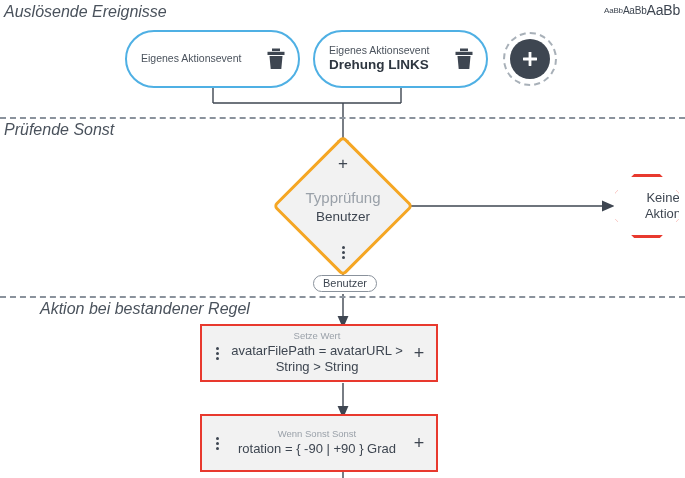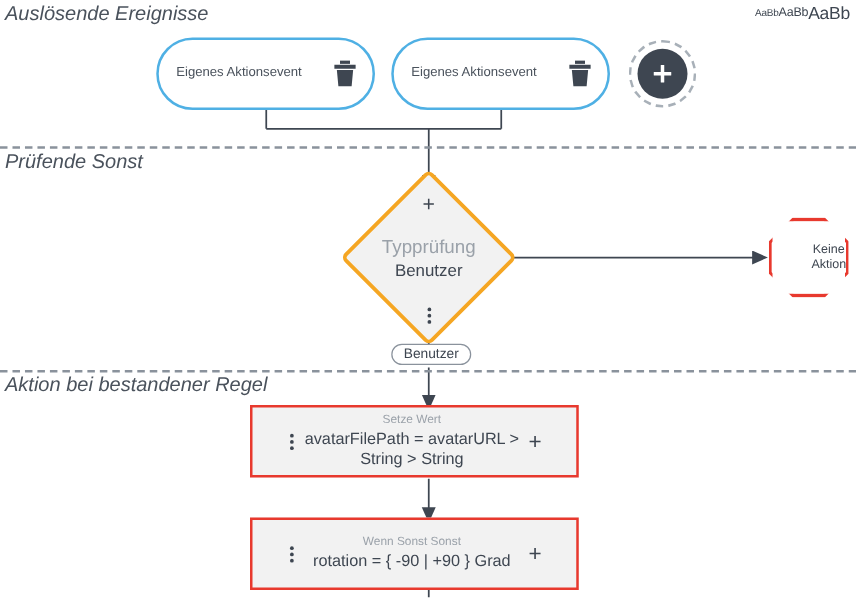--- a/index.html
+++ b/index.html
@@ -121,32 +121,32 @@
     background:#ffffff;
     border:3px solid #e8392e;
     box-sizing:border-box;
     clip-path:polygon(30% 0%,70% 0%,100% 30%,100% 70%,70% 100%,30% 100%,0% 70%,0% 30%);
     display:flex;align-items:center;justify-content:center;
   }
   .octagon-inner{
     width:58px;height:58px;background:#ffffff;
     clip-path:polygon(30% 0%,70% 0%,100% 30%,100% 70%,70% 100%,30% 100%,0% 70%,0% 30%);
     display:flex;align-items:center;justify-content:center;
-    text-align:center;font-size:10px;line-height:1.25;color:#3e4651;padding-left:32px;
+    text-align:center;font-size:13px;line-height:1.25;color:#3e4651;padding-left:32px;
   }
 
   
   .action-box{
     position:absolute;
-    width:263px;height:58px;
+    width:238px;height:58px;
     background:#f2f2f2;
     border:2px solid #e8392e;
     box-sizing:border-box;
     display:flex;align-items:center;
-    padding:0 24px;
+    padding:0 8px;
   }
   .action-kebab{flex:0 0 auto;width:14px;display:flex;flex-direction:column;align-items:center;gap:2px;}
   .action-kebab i{width:3px;height:3px;background:#3e4651;border-radius:50%;display:block;}
   .action-text{flex:1;text-align:center;padding:0 2px;}
   .action-sub{font-size:9.5px;color:#9aa1a9;line-height:1.35;}
   .action-val{font-size:13px;color:#3e4651;line-height:1.3;}
   .action-plus{
     flex:0 0 auto;width:18px;text-align:center;
     font-size:18px;color:#3e4651;line-height:1;
   }
@@ -194,20 +194,21 @@
     <svg class="trash-icon" viewBox="0 0 20 22">
       <rect x="6" y="0.5" width="8" height="2.6" fill="#3e4651"></rect>
       <rect x="1.5" y="3.8" width="17" height="3.2" fill="#3e4651"></rect>
       <path d="M3.5,8 L16.5,8 L15.3,21 L4.7,21 Z" fill="#3e4651"></path>
     </svg>
   </div>
 
   <div class="trigger-card" style="left:313px;top:30px;">
     <div class="trigger-text">
       <div class="trigger-sub">Eigenes Aktionsevent</div>
+      <div class="trigger-title">Drehung LINKS</div>
     </div>
     <svg class="trash-icon" viewBox="0 0 20 22">
       <rect x="6" y="0.5" width="8" height="2.6" fill="#3e4651"></rect>
       <rect x="1.5" y="3.8" width="17" height="3.2" fill="#3e4651"></rect>
       <path d="M3.5,8 L16.5,8 L15.3,21 L4.7,21 Z" fill="#3e4651"></path>
     </svg>
   </div>
 
   <div class="add-btn-wrap" style="left:503px;top:32px;">
     <div class="add-btn">
@@ -242,21 +243,21 @@
   <div class="octagon" style="left:615px;top:174px;">
     <div class="octagon-inner">
       <div>
         <div>Keine</div>
         <div>Aktion</div>
       </div>
     </div>
   </div>
 
   <div class="divider" style="top:296px;"></div>
-  <div class="section-label" style="top:300px;">Aktion bei bestandener Regel</div>
+  <div class="section-label" style="top:300px;margin-left:36px;">Aktion bei bestandener Regel</div>
 
   <div class="action-box" style="left:200px;top:324px;">
     <div class="action-kebab">
         <i></i>
         <i></i>
         <i></i>
       </div>
     <div class="action-text">
       <div class="action-sub">Setze Wert</div>
       <div class="action-val">avatarFilePath = avatarURL &gt; String &gt; String</div>

